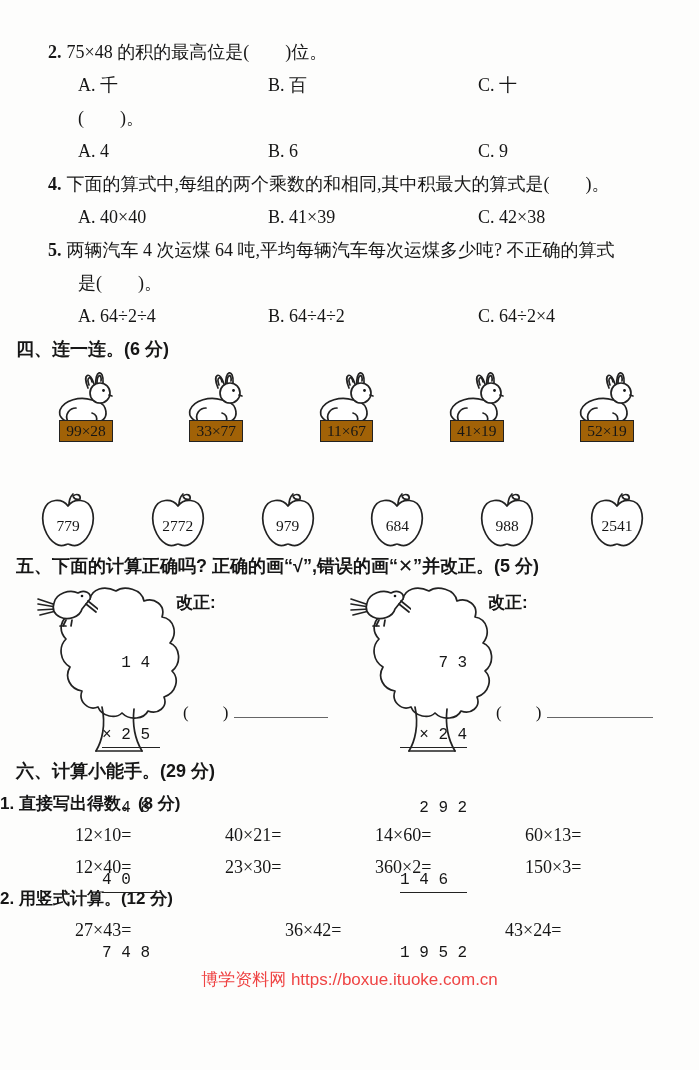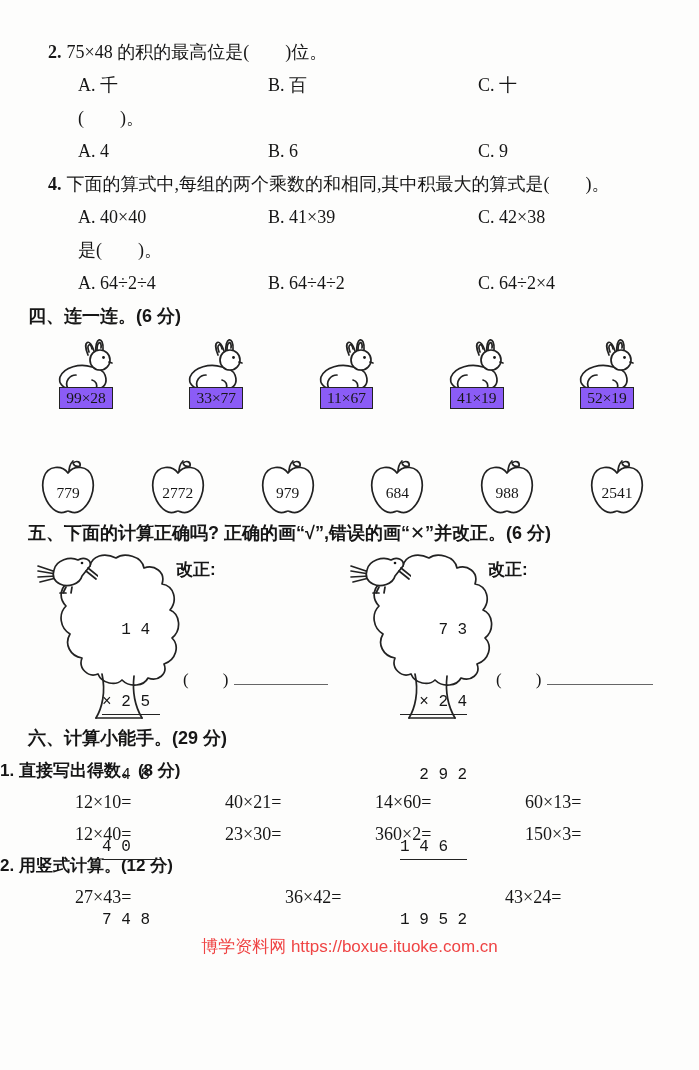--- a/index.html
+++ b/index.html
@@ -8,27 +8,27 @@
     font-family:"Liberation Serif","DejaVu Serif",serif; color:#161616;
   }
   .sheet { padding-top:36px; width:699px; }
 
   .qline { margin-left:48px; font-size:18px; line-height:33px; white-space:nowrap; }
   .qline .qnum { font-weight:bold; margin-right:5px; }
   .qcont { padding-left:30px; }
   .opts { margin-left:78px; display:flex; font-size:18px; line-height:33px; }
   .opt-a { width:190px; } .opt-b { width:210px; } .opt-c { flex:1; }
 
-  .sec-title { margin-left:28px; font-family:"Liberation Sans","DejaVu Sans",sans-serif;
+  .sec-title { margin-left:16px; font-family:"Liberation Sans","DejaVu Sans",sans-serif;
                font-weight:bold; font-size:18px; line-height:33px; white-space:nowrap; }
 
   .rabbits { display:flex; justify-content:space-between; margin:4px 56px 0 50px; height:80px; }
   .rabbit-unit { display:flex; flex-direction:column; align-items:center; }
   .card { border:1.6px solid #222; padding:1px 6px; font-size:15.5px; margin-top:-4px;
-          background:#8b5cf6; white-space:nowrap; }
+          background:#a16207; white-space:nowrap; }
 
   .match-gap { height:42px; }
 
   .apples { display:flex; justify-content:space-between; margin:0 50px 0 36px; height:58px; }
   .apple { position:relative; width:64px; height:58px; }
   .apple-num { position:absolute; left:0; right:0; top:25px; text-align:center; font-size:15.5px; }
 
   .trees { position:relative; height:172px; margin-top:0; }
   .abs { position:absolute; }
   .mult { position:absolute; font-family:"Liberation Mono","DejaVu Sans Mono",monospace;
@@ -77,20 +77,23 @@
 
   <div class="qline">
     <span class="qnum">4.</span><span>下面的算式中,每组的两个乘数的和相同,其中积最大的算式是(　　)。</span>
   </div>
   <div class="opts">
     <span class="opt-a">A. 40×40</span>
     <span class="opt-b">B. 41×39</span>
     <span class="opt-c">C. 42×38</span>
   </div>
 
+  <div class="qline">
+    <span class="qnum">5.</span><span>两辆汽车 4 次运煤 64 吨,平均每辆汽车每次运煤多少吨? 不正确的算式</span>
+  </div>
   <div class="qline qcont">是(　　)。</div>
   <div class="opts">
     <span class="opt-a">A. 64÷2÷4</span>
     <span class="opt-b">B. 64÷4÷2</span>
     <span class="opt-c">C. 64÷2×4</span>
   </div>
 
   <div class="sec-title">四、连一连。(6 分)</div>
 
   <div class="rabbits">
@@ -217,21 +220,21 @@
     <div class="apple">
       <svg width="64" height="58" viewBox="0 0 64 58">
           <path class="st" d="M33,13 C33,8 34,5 37,2"></path>
           <path class="stf" d="M37,4 C41,1 45,3 44,7 C40,8 38,7 37,4 Z"></path>
           <path class="stf" d="M32,14 C26,6 12,6 8,18 C4,30 10,46 20,52 C26,56 30,52 32,52 C34,52 38,56 44,52 C54,46 60,30 56,18 C52,6 38,6 32,14 Z"></path>
         </svg>
       <div class="apple-num">2541</div>
     </div>
   </div>
 
-  <div class="sec-title">五、下面的计算正确吗? 正确的画“√”,错误的画“✕”并改正。(6 分)</div>
+  <div class="sec-title">五、下面的计算正确吗? 正确的画“√”,错误的画“✕”并改正。(5 分)</div>
 
   <div class="trees">
 
     <svg class="abs" style="left:52px; top:2px;" width="128" height="170" viewBox="0 0 128 170">
       <path class="stf" stroke-width="2" d="M64,6 C52,0 40,4 38,14 C26,10 16,18 20,30 C8,32 6,46 14,54 C6,62 8,76 18,82 C12,92 18,104 30,106 C26,116 36,126 46,122 C50,132 64,134 70,128 C78,136 92,134 96,126 C106,130 116,122 112,112 C124,108 128,94 120,86 C130,78 128,62 118,58 C126,48 122,34 110,32 C114,20 102,12 92,16 C90,4 72,0 64,6 Z"></path>
       <path class="st" stroke-width="2" d="M50,122 C54,140 50,156 44,166"></path>
       <path class="st" stroke-width="2" d="M82,124 C80,142 84,156 90,166"></path>
       <path class="st" stroke-width="2" d="M44,166 L90,166"></path>
     </svg>
     <svg class="abs" style="left:36px; top:0;" width="62" height="44" viewBox="0 0 62 44">

